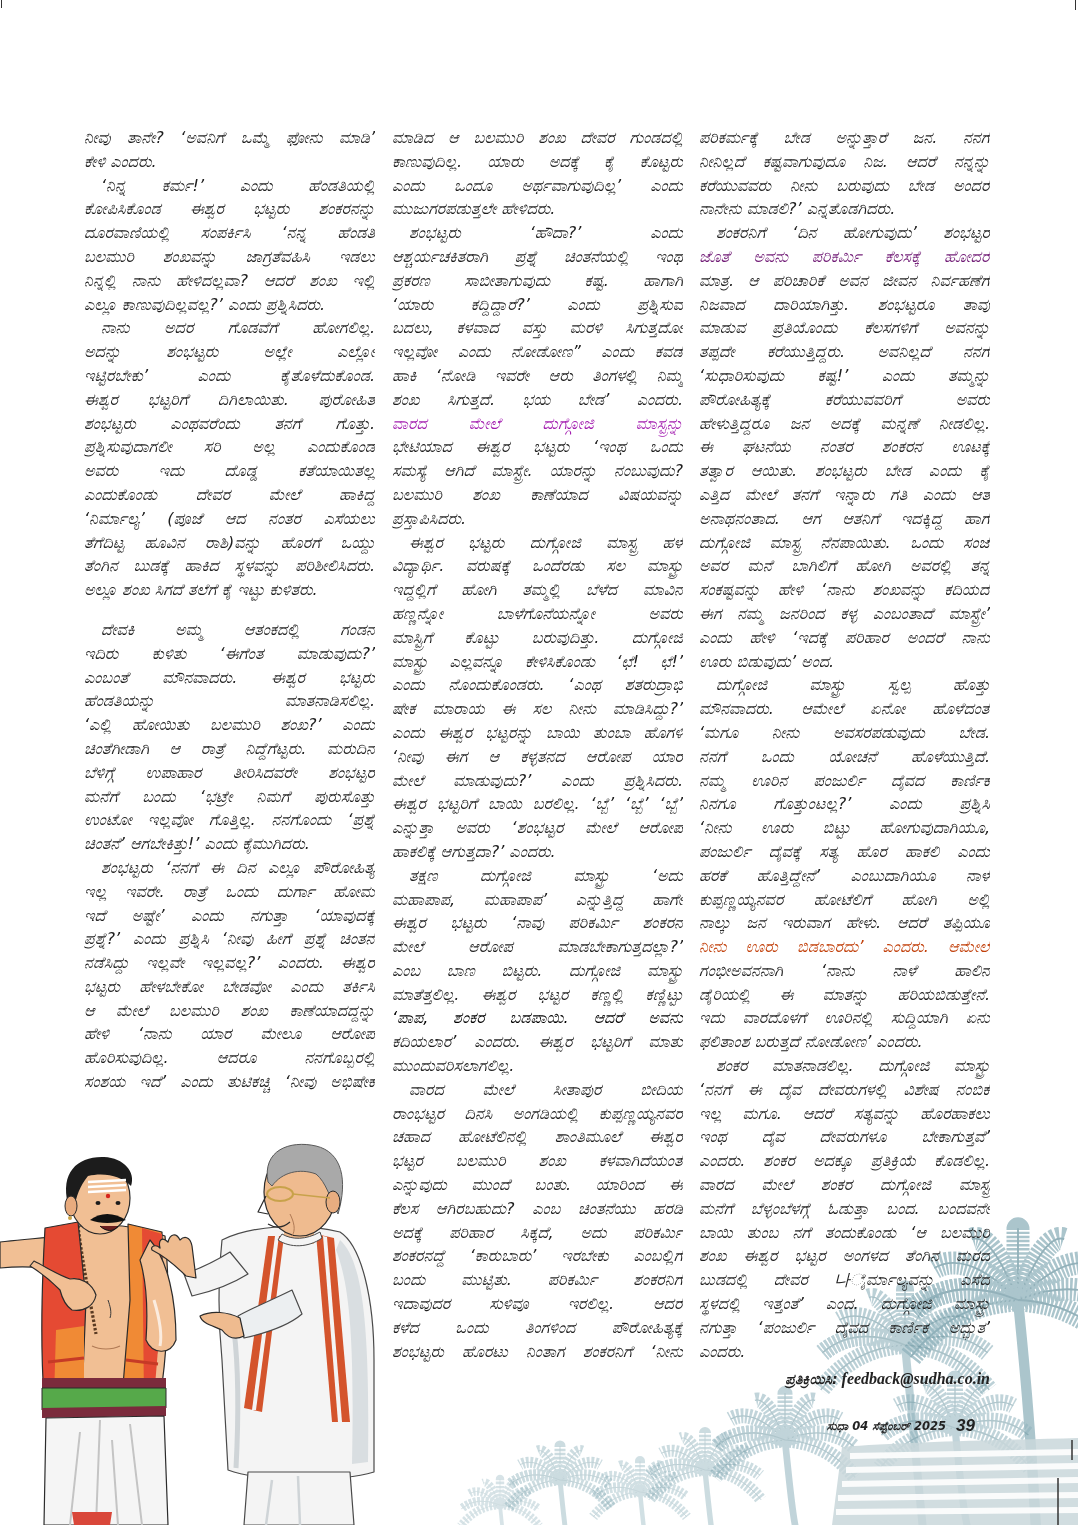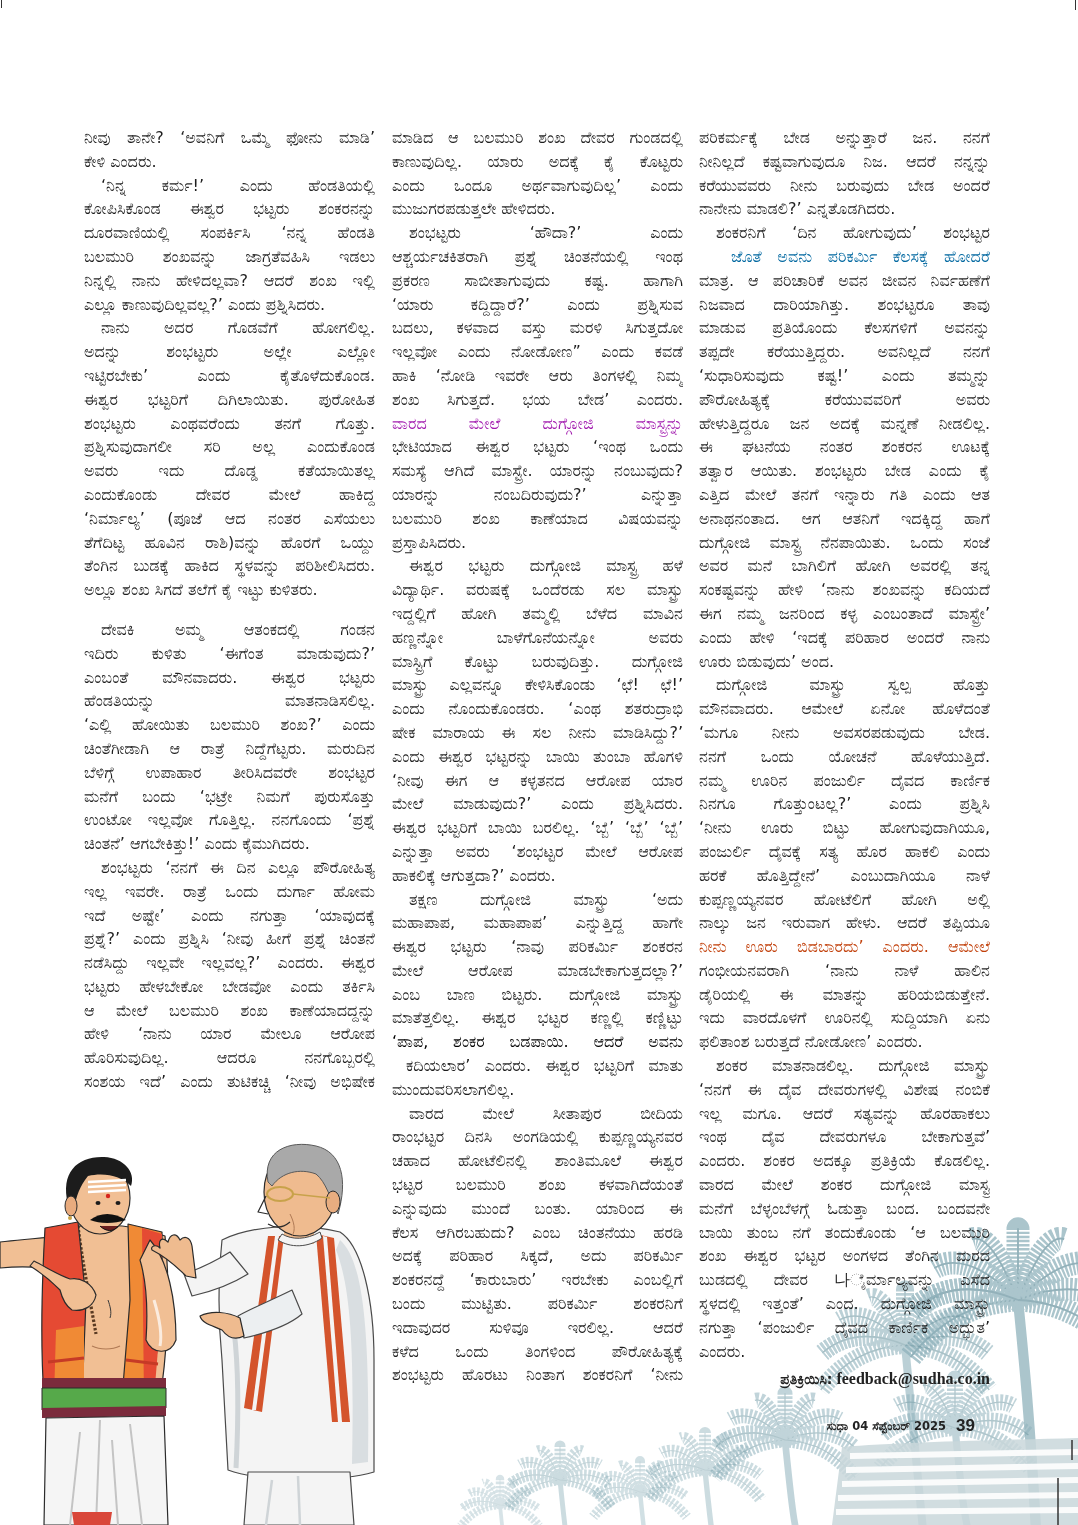--- a/index.html
+++ b/index.html
@@ -1,17 +1,17 @@
 <!DOCTYPE html>
 <html><head>
 <meta charset="utf-8">
 <style>
   html, body { margin: 0; padding: 0; background: #ffffff; }
   body { width: 1078px; height: 1525px; overflow: hidden; }
-  .page { position: relative; width: 1078px; height: 1525px; background: #ffffff; overflow: hidden; }
+  .page { position: relative; width: 1078px; height: 1525px; background: #ffffff; overflow: hidden; font-style: italic; }
   .palms { position: absolute; left: 430px; top: 1170px; width: 648px; height: 355px; z-index: 0; }
   .illustration { position: absolute; left: 0; top: 1140px; width: 390px; height: 385px; z-index: 1; }
   .col { position: absolute; top: 126px; width: 291px; z-index: 2; }
   .col-1 { left: 84px; }
   .col-2 { left: 392px; }
   .col-3 { left: 699px; }
   .line {
     height: 23.8px; line-height: 23.8px;
     font-family: "DejaVu Sans", sans-serif; font-size: 16px;
     color: #1e1e1e; white-space: nowrap;
@@ -364,21 +364,20 @@
         <div class="line" style="color: rgb(30, 30, 30);"><span>ಆಶ್ಚರ್ಯಚಕಿತರಾಗಿ ಪ್ರಶ್ನೆ ಚಿಂತನೆಯಲ್ಲಿ ಇಂಥ</span></div>
         <div class="line" style="color: rgb(30, 30, 30);"><span>ಪ್ರಕರಣ ಸಾಬೀತಾಗುವುದು ಕಷ್ಟ. ಹಾಗಾಗಿ</span></div>
         <div class="line" style="color: rgb(30, 30, 30);"><span>‘ಯಾರು ಕದ್ದಿದ್ದಾರೆ?’ ಎಂದು ಪ್ರಶ್ನಿಸುವ</span></div>
         <div class="line" style="color: rgb(30, 30, 30);"><span>ಬದಲು, ಕಳವಾದ ವಸ್ತು ಮರಳಿ ಸಿಗುತ್ತದೋ</span></div>
         <div class="line" style="color: rgb(30, 30, 30);"><span>ಇಲ್ಲವೋ ಎಂದು ನೋಡೋಣ” ಎಂದು ಕವಡೆ</span></div>
         <div class="line" style="color: rgb(30, 30, 30);"><span>ಹಾಕಿ ‘ನೋಡಿ ಇವರೇ ಆರು ತಿಂಗಳಲ್ಲಿ ನಿಮ್ಮ</span></div>
         <div class="line" style="color: rgb(30, 30, 30);"><span>ಶಂಖ ಸಿಗುತ್ತದೆ. ಭಯ ಬೇಡ’ ಎಂದರು.</span></div>
         <div class="line" style="color: #a21caf;"><span>ವಾರದ ಮೇಲೆ ದುಗ್ಗೋಜಿ ಮಾಸ್ಟ್ರನ್ನು</span></div>
         <div class="line" style="color: rgb(30, 30, 30);"><span>ಭೇಟಿಯಾದ ಈಶ್ವರ ಭಟ್ಟರು ‘ಇಂಥ ಒಂದು</span></div>
         <div class="line" style="color: rgb(30, 30, 30);"><span>ಸಮಸ್ಯೆ ಆಗಿದೆ ಮಾಸ್ಟ್ರೇ. ಯಾರನ್ನು ನಂಬುವುದು?</span></div>
-        <div class="line" style="color: rgb(30, 30, 30);"><span>ಯಾರನ್ನು ನಂಬದಿರುವುದು?’ ಎನ್ನುತ್ತಾ</span></div>
         <div class="line" style="color: rgb(30, 30, 30);"><span>ಬಲಮುರಿ ಶಂಖ ಕಾಣೆಯಾದ ವಿಷಯವನ್ನು</span></div>
         <div class="line last" style="color: rgb(30, 30, 30);"><span>ಪ್ರಸ್ತಾಪಿಸಿದರು.</span></div>
       </div>
     <div class="para indent">
         <div class="line" style="color: rgb(30, 30, 30);"><span>ಈಶ್ವರ ಭಟ್ಟರು ದುಗ್ಗೋಜಿ ಮಾಸ್ಟ್ರ ಹಳೆ</span></div>
         <div class="line" style="color: rgb(30, 30, 30);"><span>ವಿದ್ಯಾರ್ಥಿ. ವರುಷಕ್ಕೆ ಒಂದೆರಡು ಸಲ ಮಾಸ್ಟ್ರು</span></div>
         <div class="line" style="color: rgb(30, 30, 30);"><span>ಇದ್ದಲ್ಲಿಗೆ ಹೋಗಿ ತಮ್ಮಲ್ಲಿ ಬೆಳೆದ ಮಾವಿನ</span></div>
         <div class="line" style="color: rgb(30, 30, 30);"><span>ಹಣ್ಣನ್ನೋ ಬಾಳೆಗೊನೆಯನ್ನೋ ಅವರು</span></div>
         <div class="line" style="color: rgb(30, 30, 30);"><span>ಮಾಸ್ಟ್ರಿಗೆ ಕೊಟ್ಟು ಬರುವುದಿತ್ತು. ದುಗ್ಗೋಜಿ</span></div>
         <div class="line" style="color: rgb(30, 30, 30);"><span>ಮಾಸ್ಟ್ರು ಎಲ್ಲವನ್ನೂ ಕೇಳಿಸಿಕೊಂಡು ‘ಛೆ! ಛೆ!’</span></div>
@@ -392,21 +391,21 @@
         <div class="line last" style="color: rgb(30, 30, 30);"><span>ಹಾಕಲಿಕ್ಕೆ ಆಗುತ್ತದಾ?’ ಎಂದರು.</span></div>
       </div>
     <div class="para indent">
         <div class="line" style="color: rgb(30, 30, 30);"><span>ತಕ್ಷಣ ದುಗ್ಗೋಜಿ ಮಾಸ್ಟ್ರು ‘ಅದು</span></div>
         <div class="line" style="color: rgb(30, 30, 30);"><span>ಮಹಾಪಾಪ, ಮಹಾಪಾಪ’ ಎನ್ನುತ್ತಿದ್ದ ಹಾಗೇ</span></div>
         <div class="line" style="color: rgb(30, 30, 30);"><span>ಈಶ್ವರ ಭಟ್ಟರು ‘ನಾವು ಪರಿಕರ್ಮಿ ಶಂಕರನ</span></div>
         <div class="line" style="color: rgb(30, 30, 30);"><span>ಮೇಲೆ ಆರೋಪ ಮಾಡಬೇಕಾಗುತ್ತದಲ್ಲಾ?’</span></div>
         <div class="line" style="color: rgb(30, 30, 30);"><span>ಎಂಬ ಬಾಣ ಬಿಟ್ಟರು. ದುಗ್ಗೋಜಿ ಮಾಸ್ಟ್ರು</span></div>
         <div class="line" style="color: rgb(30, 30, 30);"><span>ಮಾತೆತ್ತಲಿಲ್ಲ. ಈಶ್ವರ ಭಟ್ಟರ ಕಣ್ಣಲ್ಲಿ ಕಣ್ಣಿಟ್ಟು</span></div>
         <div class="line" style="color: #000000;"><span>‘ಪಾಪ, ಶಂಕರ ಬಡಪಾಯಿ. ಆದರೆ ಅವನು</span></div>
-        <div class="line" style="color: rgb(30, 30, 30); margin-left: 14px;"><span>ಕದಿಯಲಾರ’ ಎಂದರು. ಈಶ್ವರ ಭಟ್ಟರಿಗೆ ಮಾತು</span></div>
+        <div class="line" style="color: rgb(30, 30, 30);"><span>ಕದಿಯಲಾರ’ ಎಂದರು. ಈಶ್ವರ ಭಟ್ಟರಿಗೆ ಮಾತು</span></div>
         <div class="line last" style="color: rgb(30, 30, 30);"><span>ಮುಂದುವರಿಸಲಾಗಲಿಲ್ಲ.</span></div>
       </div>
     <div class="para indent">
         <div class="line" style="color: rgb(30, 30, 30);"><span>ವಾರದ ಮೇಲೆ ಸೀತಾಪುರ ಬೀದಿಯ</span></div>
         <div class="line" style="color: rgb(30, 30, 30);"><span>ರಾಂಭಟ್ಟರ ದಿನಸಿ ಅಂಗಡಿಯಲ್ಲಿ ಕುಪ್ಪಣ್ಣಯ್ಯನವರ</span></div>
         <div class="line" style="color: rgb(30, 30, 30);"><span>ಚಹಾದ ಹೋಟೆಲಿನಲ್ಲಿ ಶಾಂತಿಮೂಲೆ ಈಶ್ವರ</span></div>
         <div class="line" style="color: rgb(30, 30, 30);"><span>ಭಟ್ಟರ ಬಲಮುರಿ ಶಂಖ ಕಳವಾಗಿದೆಯಂತೆ</span></div>
         <div class="line" style="color: rgb(30, 30, 30);"><span>ಎನ್ನುವುದು ಮುಂದೆ ಬಂತು. ಯಾರಿಂದ ಈ</span></div>
         <div class="line" style="color: rgb(30, 30, 30);"><span>ಕೆಲಸ ಆಗಿರಬಹುದು? ಎಂಬ ಚಿಂತನೆಯು ಹರಡಿ</span></div>
         <div class="line" style="color: rgb(30, 30, 30);"><span>ಅದಕ್ಕೆ ಪರಿಹಾರ ಸಿಕ್ಕದೆ, ಅದು ಪರಿಕರ್ಮಿ</span></div>
@@ -420,21 +419,21 @@
 
   <div class="col col-3">
     <div class="para">
         <div class="line" style="color: rgb(30, 30, 30);"><span>ಪರಿಕರ್ಮಕ್ಕೆ ಬೇಡ ಅನ್ನುತ್ತಾರೆ ಜನ. ನನಗೆ</span></div>
         <div class="line" style="color: rgb(30, 30, 30);"><span>ನೀನಿಲ್ಲದೆ ಕಷ್ಟವಾಗುವುದೂ ನಿಜ. ಆದರೆ ನನ್ನನ್ನು</span></div>
         <div class="line" style="color: rgb(30, 30, 30);"><span>ಕರೆಯುವವರು ನೀನು ಬರುವುದು ಬೇಡ ಅಂದರೆ</span></div>
         <div class="line last" style="color: rgb(30, 30, 30);"><span>ನಾನೇನು ಮಾಡಲಿ?’ ಎನ್ನತೊಡಗಿದರು.</span></div>
       </div>
     <div class="para indent">
         <div class="line" style="color: rgb(30, 30, 30);"><span>ಶಂಕರನಿಗೆ ‘ದಿನ ಹೋಗುವುದು’ ಶಂಭಟ್ಟರ</span></div>
-        <div class="line" style="color: #0369a1; margin-left: 32px;"><span>ಜೊತೆ ಅವನು ಪರಿಕರ್ಮಿ ಕೆಲಸಕ್ಕೆ ಹೋದರೆ</span></div>
+        <div class="line" style="color: #701a75;"><span>ಜೊತೆ ಅವನು ಪರಿಕರ್ಮಿ ಕೆಲಸಕ್ಕೆ ಹೋದರೆ</span></div>
         <div class="line" style="color: rgb(30, 30, 30);"><span>ಮಾತ್ರ. ಆ ಪರಿಚಾರಿಕೆ ಅವನ ಜೀವನ ನಿರ್ವಹಣೆಗೆ</span></div>
         <div class="line" style="color: rgb(30, 30, 30);"><span>ನಿಜವಾದ ದಾರಿಯಾಗಿತ್ತು. ಶಂಭಟ್ಟರೂ ತಾವು</span></div>
         <div class="line" style="color: rgb(30, 30, 30);"><span>ಮಾಡುವ ಪ್ರತಿಯೊಂದು ಕೆಲಸಗಳಿಗೆ ಅವನನ್ನು</span></div>
         <div class="line" style="color: rgb(30, 30, 30);"><span>ತಪ್ಪದೇ ಕರೆಯುತ್ತಿದ್ದರು. ಅವನಿಲ್ಲದೆ ನನಗೆ</span></div>
         <div class="line" style="color: rgb(30, 30, 30);"><span>‘ಸುಧಾರಿಸುವುದು ಕಷ್ಟ!’ ಎಂದು ತಮ್ಮನ್ನು</span></div>
         <div class="line" style="color: rgb(30, 30, 30);"><span>ಪೌರೋಹಿತ್ಯಕ್ಕೆ ಕರೆಯುವವರಿಗೆ ಅವರು</span></div>
         <div class="line" style="color: rgb(30, 30, 30);"><span>ಹೇಳುತ್ತಿದ್ದರೂ ಜನ ಅದಕ್ಕೆ ಮನ್ನಣೆ ನೀಡಲಿಲ್ಲ.</span></div>
         <div class="line" style="color: rgb(30, 30, 30);"><span>ಈ ಘಟನೆಯ ನಂತರ ಶಂಕರನ ಊಟಕ್ಕೆ</span></div>
         <div class="line" style="color: rgb(30, 30, 30);"><span>ತತ್ವಾರ ಆಯಿತು. ಶಂಭಟ್ಟರು ಬೇಡ ಎಂದು ಕೈ</span></div>
         <div class="line" style="color: rgb(30, 30, 30);"><span>ಎತ್ತಿದ ಮೇಲೆ ತನಗೆ ಇನ್ನಾರು ಗತಿ ಎಂದು ಆತ</span></div>
@@ -452,21 +451,21 @@
         <div class="line" style="color: rgb(30, 30, 30);"><span>‘ಮಗೂ ನೀನು ಅವಸರಪಡುವುದು ಬೇಡ.</span></div>
         <div class="line" style="color: rgb(30, 30, 30);"><span>ನನಗೆ ಒಂದು ಯೋಚನೆ ಹೊಳೆಯುತ್ತಿದೆ.</span></div>
         <div class="line" style="color: rgb(30, 30, 30);"><span>ನಮ್ಮ ಊರಿನ ಪಂಜುರ್ಲಿ ದೈವದ ಕಾರ್ಣಿಕ</span></div>
         <div class="line" style="color: rgb(30, 30, 30);"><span>ನಿನಗೂ ಗೊತ್ತುಂಟಲ್ಲ?’ ಎಂದು ಪ್ರಶ್ನಿಸಿ</span></div>
         <div class="line" style="color: rgb(30, 30, 30);"><span>‘ನೀನು ಊರು ಬಿಟ್ಟು ಹೋಗುವುದಾಗಿಯೂ,</span></div>
         <div class="line" style="color: rgb(30, 30, 30);"><span>ಪಂಜುರ್ಲಿ ದೈವಕ್ಕೆ ಸತ್ಯ ಹೊರ ಹಾಕಲಿ ಎಂದು</span></div>
         <div class="line" style="color: rgb(30, 30, 30);"><span>ಹರಕೆ ಹೊತ್ತಿದ್ದೇನೆ’ ಎಂಬುದಾಗಿಯೂ ನಾಳೆ</span></div>
         <div class="line" style="color: rgb(30, 30, 30);"><span>ಕುಪ್ಪಣ್ಣಯ್ಯನವರ ಹೋಟೆಲಿಗೆ ಹೋಗಿ ಅಲ್ಲಿ</span></div>
         <div class="line" style="color: rgb(30, 30, 30);"><span>ನಾಲ್ಕು ಜನ ಇರುವಾಗ ಹೇಳು. ಆದರೆ ತಪ್ಪಿಯೂ</span></div>
         <div class="line" style="color: #c2410c;"><span>ನೀನು ಊರು ಬಿಡಬಾರದು’ ಎಂದರು. ಆಮೇಲೆ</span></div>
-        <div class="line" style="color: rgb(30, 30, 30);"><span>ಗಂಭೀಯನವರಾಗಿ ‘ನಾನು ನಾಳೆ ಹಾಲಿನ</span></div>
+        <div class="line" style="color: rgb(30, 30, 30);"><span>ಗಂಭೀಅವನನಾಗಿ ‘ನಾನು ನಾಳೆ ಹಾಲಿನ</span></div>
         <div class="line" style="color: rgb(30, 30, 30);"><span>ಡೈರಿಯಲ್ಲಿ ಈ ಮಾತನ್ನು ಹರಿಯಬಿಡುತ್ತೇನೆ.</span></div>
         <div class="line" style="color: rgb(30, 30, 30);"><span>ಇದು ವಾರದೊಳಗೆ ಊರಿನಲ್ಲಿ ಸುದ್ದಿಯಾಗಿ ಏನು</span></div>
         <div class="line last" style="color: rgb(30, 30, 30);"><span>ಫಲಿತಾಂಶ ಬರುತ್ತದೆ ನೋಡೋಣ’ ಎಂದರು.</span></div>
       </div>
     <div class="para indent">
         <div class="line" style="color: rgb(30, 30, 30);"><span>ಶಂಕರ ಮಾತನಾಡಲಿಲ್ಲ. ದುಗ್ಗೋಜಿ ಮಾಸ್ಟ್ರು</span></div>
         <div class="line" style="color: rgb(30, 30, 30);"><span>‘ನನಗೆ ಈ ದೈವ ದೇವರುಗಳಲ್ಲಿ ವಿಶೇಷ ನಂಬಿಕೆ</span></div>
         <div class="line" style="color: rgb(30, 30, 30);"><span>ಇಲ್ಲ ಮಗೂ. ಆದರೆ ಸತ್ಯವನ್ನು ಹೊರಹಾಕಲು</span></div>
         <div class="line" style="color: rgb(30, 30, 30);"><span>ಇಂಥ ದೈವ ದೇವರುಗಳೂ ಬೇಕಾಗುತ್ತವೆ’</span></div>
         <div class="line" style="color: rgb(30, 30, 30);"><span>ಎಂದರು. ಶಂಕರ ಅದಕ್ಕೂ ಪ್ರತಿಕ್ರಿಯೆ ಕೊಡಲಿಲ್ಲ.</span></div>

